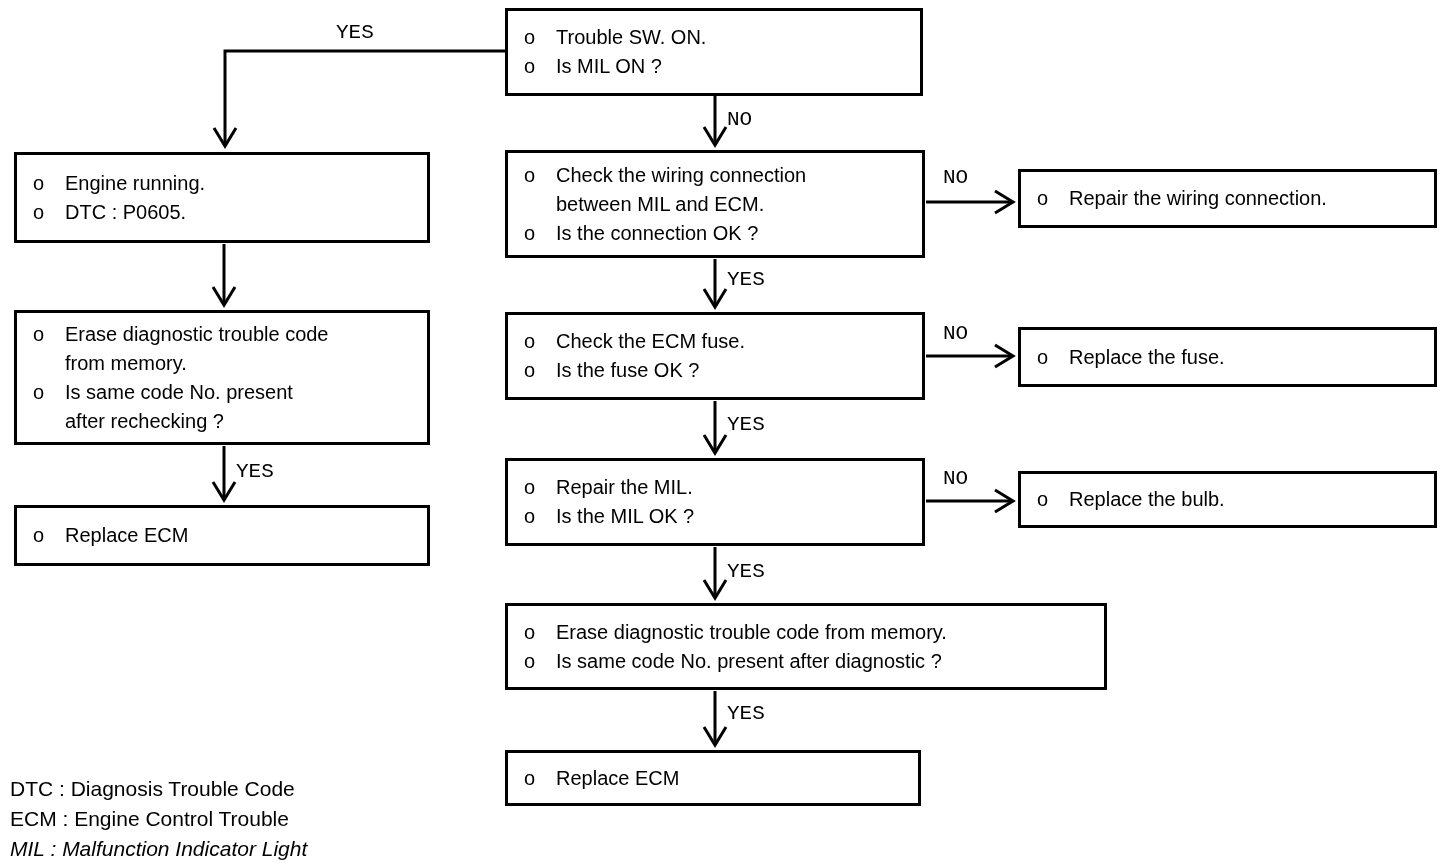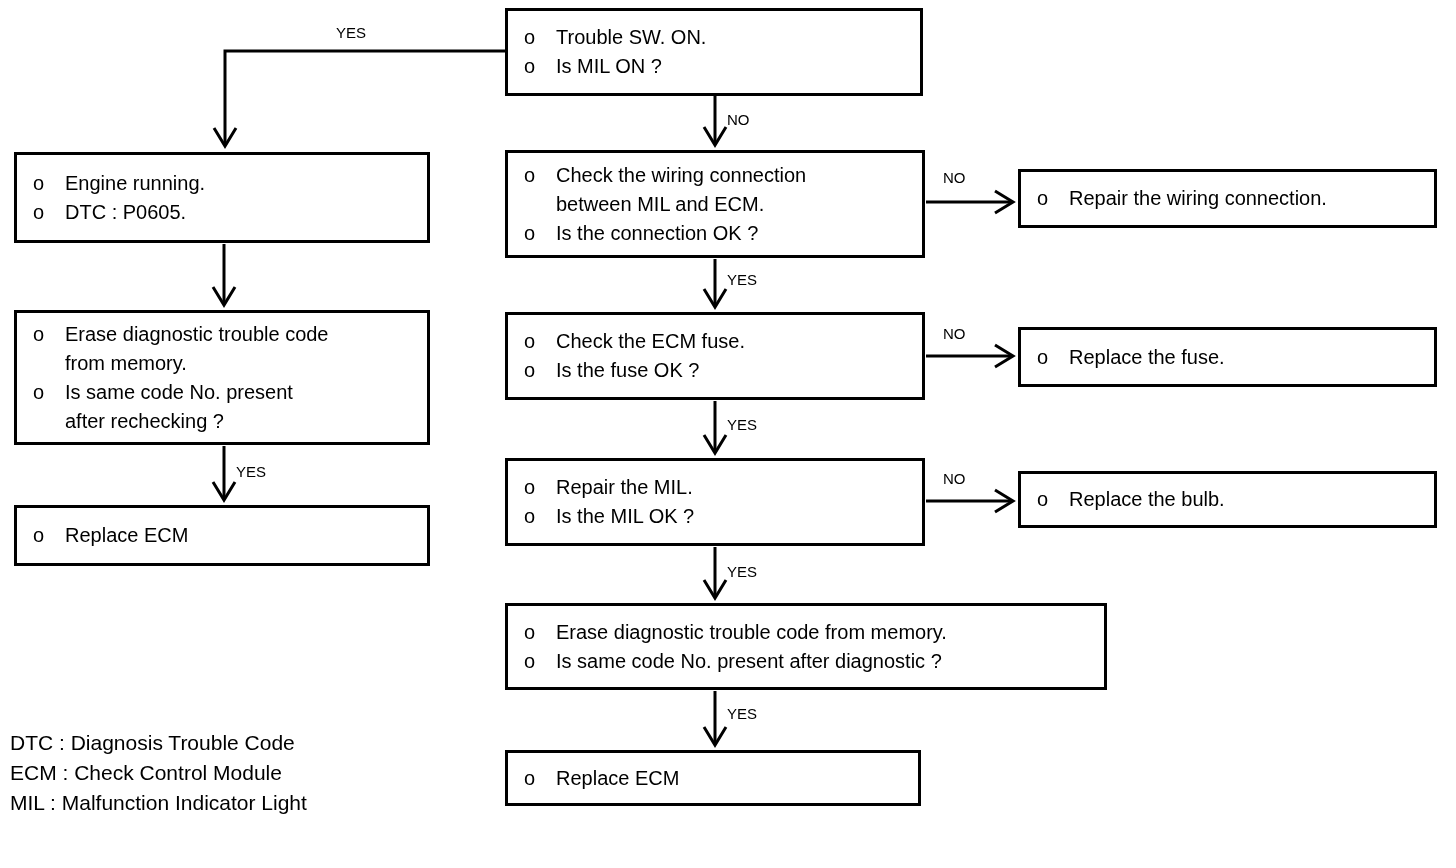--- a/index.html
+++ b/index.html
@@ -31,38 +31,40 @@
     font-size: 20px;
     line-height: 29px;
     white-space: nowrap;
   }
   .bullet {
     width: 32px;
     flex: 0 0 32px;
   }
   .edge-label {
     position: absolute;
-    font-size: 15px;
+    font-size: 21px;
     line-height: 24px;
     white-space: nowrap;
+    font-family: Liberation Mono, monospace;
   }
   .connectors {
     position: absolute;
     left: 0;
     top: 0;
     pointer-events: none;
   }
   .legend {
     position: absolute;
     left: 10px;
-    top: 728px;
+    top: 774px;
     font-size: 21px;
     line-height: 30px;
   }
   .legend-line.italic {
+    font-style: italic;
   }
 </style>
 </head>
 <body>
 
 <svg class="connectors" width="1456" height="868" viewBox="0 0 1456 868">
   <defs>
     <marker id="arw" markerUnits="userSpaceOnUse" markerWidth="30" markerHeight="30" viewBox="0 0 30 30" refX="22" refY="15" orient="auto">
       <path d="M6,4 L24,15 L6,26" fill="none" stroke="#000" stroke-width="3"></path>
     </marker>
@@ -210,15 +212,15 @@
 <div class="edge-label" style="left:727px; top:268px;">YES</div>
 <div class="edge-label" style="left:727px; top:413px;">YES</div>
 <div class="edge-label" style="left:727px; top:560px;">YES</div>
 <div class="edge-label" style="left:727px; top:702px;">YES</div>
 <div class="edge-label" style="left:943px; top:166px;">NO</div>
 <div class="edge-label" style="left:943px; top:322px;">NO</div>
 <div class="edge-label" style="left:943px; top:467px;">NO</div>
 
 <div class="legend">
   <div class="legend-line">DTC : Diagnosis Trouble Code</div>
-  <div class="legend-line">ECM : Check Control Module</div>
+  <div class="legend-line">ECM : Engine Control Trouble</div>
   <div class="legend-line italic">MIL : Malfunction Indicator Light</div>
 </div>
 
 </body></html>

